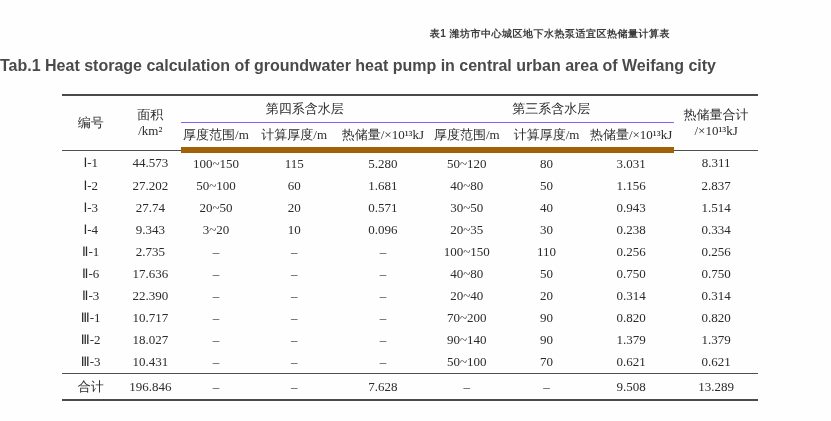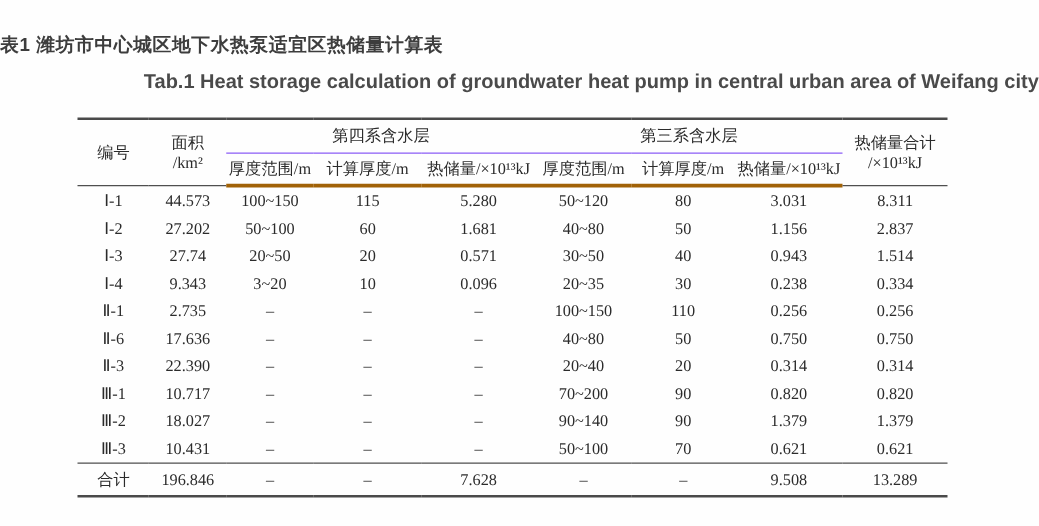--- a/index.html
+++ b/index.html
@@ -11,33 +11,33 @@
     position: relative;
     overflow: hidden;
     font-family: "Liberation Serif", serif;
     color: #2b2b2b;
   }
   .title-zh {
     position: absolute;
     top: 27px;
     left: 0;
     width: 670px;
-    text-align: left;
+    text-align: right;
     font-family: "Liberation Sans", sans-serif;
     font-weight: bold;
-    font-size: 15px;
+    font-size: 10px;
     color: #3d3d3d;
     letter-spacing: 0.5px;
   }
   .title-en {
     position: absolute;
     top: 57px;
     left: 0;
     width: 831px;
-    text-align: right;
+    text-align: left;
     font-family: "Liberation Sans", sans-serif;
     font-weight: bold;
     font-size: 16px;
     color: #4a4a4a;
   }
   table.calc {
     position: absolute;
     top: 94px;
     left: 62px;
     width: 696px;
@@ -50,21 +50,21 @@
     font-weight: normal;
     text-align: center;
     vertical-align: middle;
     padding: 0 2px;
     white-space: nowrap;
   }
   thead th { height: 24px; line-height: 16px; }
   thead tr.group-row th { height: 26px; }
   th.group-span { border-bottom: 1px solid #8b5cf6; }
   th.span-two { border-bottom: 1px solid #4f4f4f; }
-  thead tr.sub-row th { border-bottom: 3px solid #a16207; }
+  thead tr.sub-row th { border-bottom: 6px solid #a16207; }
   tbody td { height: 22px; }
   tfoot td {
     height: 25px;
     border-top: 1px solid #4f4f4f;
     margin-top: 12px;
   }
 </style>
 </head>
 <body>
 

